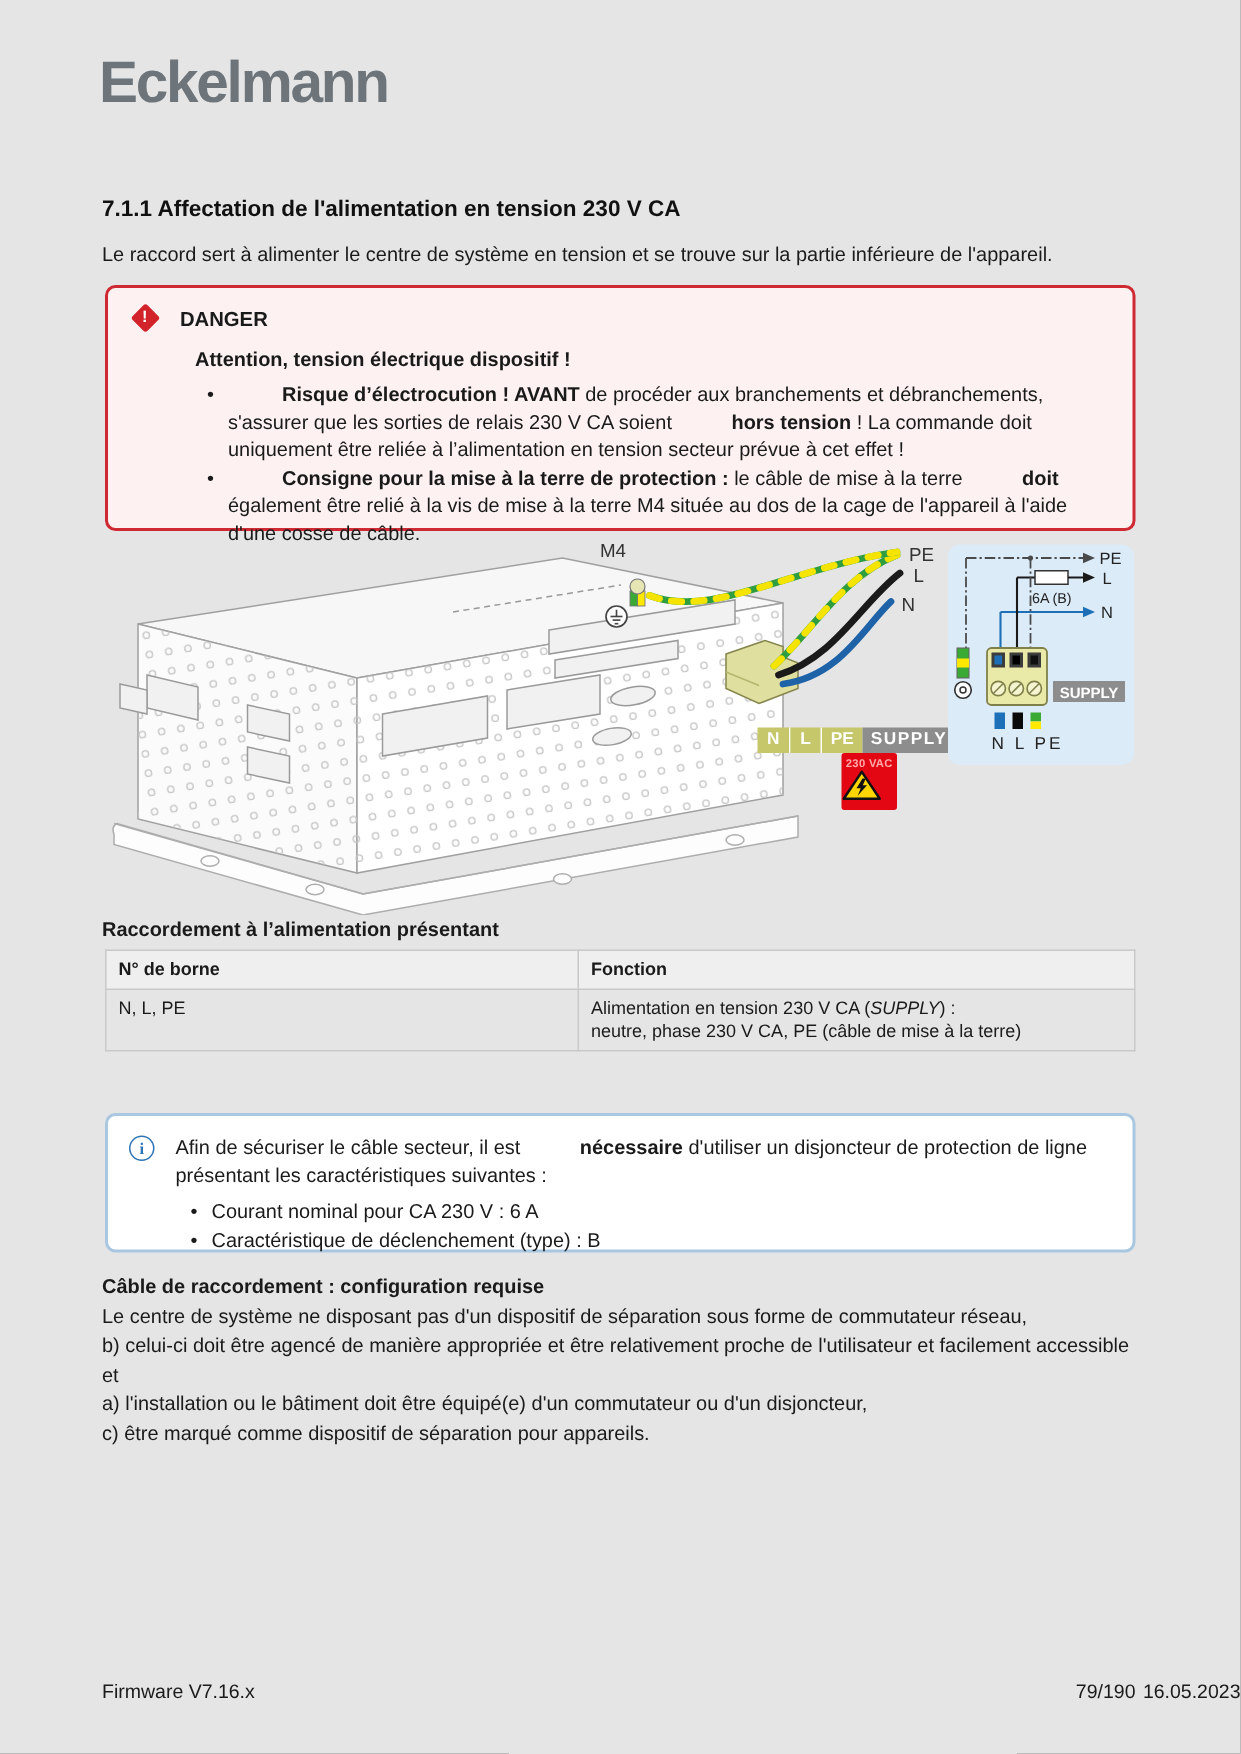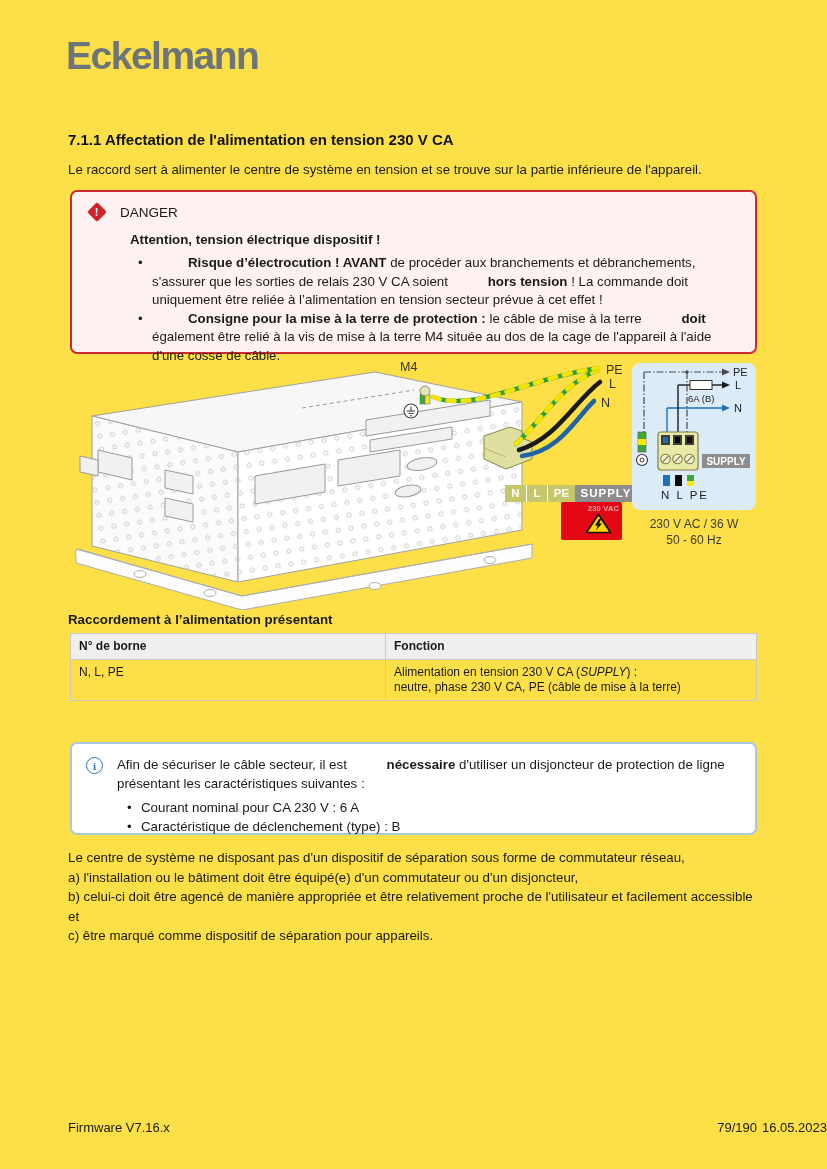--- a/index.html
+++ b/index.html
@@ -1,45 +1,45 @@
 <!DOCTYPE html>
 <html><head>
 <meta charset="utf-8">
 <style>
   html,body{margin:0;padding:0;background:#9a9a9a;}
-  .page{position:relative;width:827px;height:1169px;margin:0 auto;background:#fde047;
+  .page{position:relative;width:827px;height:1169px;margin:0 auto;background:#e5e5e5;
         font-family:"Liberation Sans",sans-serif;color:#1a1a1a;overflow:hidden;}
   .abs{position:absolute;}
 
   .logo{left:66px;top:34px;font-size:39px;font-weight:bold;color:#6d757b;letter-spacing:-1.5px;}
 
   .sec-heading{left:68px;top:131px;font-size:15px;font-weight:bold;color:#111;}
   .intro{left:68px;top:161px;width:700px;font-size:13.3px;line-height:18px;}
 
   
   .danger-box{left:70px;top:190px;width:687px;height:164px;box-sizing:border-box;
               border:2px solid #cf2a34;border-radius:7px;background:#fdf2f1;padding:11px 14px 10px 16px;}
   .danger-head{display:flex;align-items:center;gap:16px;height:18px;}
   .diamond{width:14px;height:14px;background:#d2232a;transform:rotate(45deg);border-radius:2px;
            display:flex;align-items:center;justify-content:center;margin-left:2px;}
   .diamond span{transform:rotate(-45deg);color:#fff;font-size:11px;font-weight:bold;line-height:1;}
-  .danger-title{font-size:13.5px;font-weight:normal;}
+  .danger-title{font-size:13.5px;font-weight:bold;}
   .danger-sub{margin:11px 0 7px 42px;font-size:13.3px;font-weight:bold;}
   .dbullet{display:flex;margin-left:50px;font-size:13.3px;line-height:18.5px;}
   .dbullet .dot{width:14px;flex:none;}
   .dbullet .txt{width:612px;}
 
   
   .figure{left:70px;top:358px;width:690px;height:252px;}
   .figure svg{display:block;}
   .strip{left:435px;top:127px;display:flex;height:17px;font-size:11.5px;font-weight:bold;color:#fff;text-align:center;}
   .strip .yc{background:#c6c66a;border-right:1px solid #fff;line-height:17px;}
   .strip .n{width:21px;} .strip .l{width:20px;} .strip .pe{width:27px;border-right:none;}
   .strip .supply{background:#8d8d8d;width:62px;line-height:17px;letter-spacing:1px;}
-  .vac{left:491px;top:144px;width:37px;height:38px;background:#e30613;border-radius:2px;text-align:center;padding-left:24px;}
+  .vac{left:491px;top:144px;width:37px;height:38px;background:#e30613;border-radius:2px;text-align:center;}
   .vac-text{font-size:7.5px;font-weight:bold;color:#ffabab;margin-top:2px;letter-spacing:0.2px;}
   .circuit{left:562px;top:5px;width:124px;height:147px;background:#dcebf8;border-radius:8px;}
   .specs{left:562px;top:158px;width:124px;text-align:center;font-size:12px;color:#3c3c3c;line-height:16px;}
 
   
   .tbl-heading{left:68px;top:612px;font-size:13.3px;font-weight:bold;}
   .conn-table{left:70px;top:633px;width:687px;border-collapse:collapse;font-size:12px;}
   .conn-table th,.conn-table td{border:1px solid #c9c9c9;padding:5px 8px;text-align:left;vertical-align:top;line-height:15px;}
   .conn-table th{background:#efefef;font-weight:bold;height:14px;margin-top:36px;}
   .conn-table td{height:30px;}
@@ -232,24 +232,20 @@
 
         <text x="101" y="13" font-size="11" fill="#222">PE</text>
         <text x="103" y="26" font-size="11" fill="#222">L</text>
         <text x="102" y="49" font-size="11" fill="#222">N</text>
         <text x="56" y="39" font-size="9.5" fill="#222">6A (B)</text>
         <text x="94" y="102" font-size="10" font-weight="bold" fill="#fff" text-anchor="middle">SUPPLY</text>
         <text x="29" y="136" font-size="11.5" fill="#222" letter-spacing="2">N L PE</text>
       </svg>
     </div>
 
-    <div class="abs specs">
-      <div>230 V AC / 36 W</div>
-      <div>50 - 60 Hz</div>
-    </div>
   </div>
 
   <div class="abs tbl-heading">Raccordement à l’alimentation présentant</div>
   <table class="abs conn-table">
     <tbody>
         <tr>
       <th class="c1">N° de borne</th>
       <th>Fonction</th>
     </tr>
     <tr>
@@ -269,23 +265,24 @@
         <span>Courant nominal pour CA 230 V : 6 A</span>
       </div>
       <div class="ibullet">
         <span class="dot">•</span>
         <span>Caractéristique de déclenchement (type) : B</span>
       </div>
     </div>
   </div>
 
   <div class="abs cable">
+    <div class="h">Câble de raccordement : configuration requise</div>
     <div>Le centre de système ne disposant pas d'un dispositif de séparation sous forme de commutateur réseau,</div>
+    <div>b) celui-ci doit être agencé de manière appropriée et être relativement proche de l'utilisateur et facilement accessible et</div>
     <div>a) l'installation ou le bâtiment doit être équipé(e) d'un commutateur ou d'un disjoncteur,</div>
-    <div>b) celui-ci doit être agencé de manière appropriée et être relativement proche de l'utilisateur et facilement accessible et</div>
     <div>c) être marqué comme dispositif de séparation pour appareils.</div>
   </div>
 
   <div class="abs footer">
     <span class="c">16.05.2023</span>
     <span class="l">Firmware V7.16.x</span>
     <span class="r">79/190</span>
   </div>
 
 </div>

